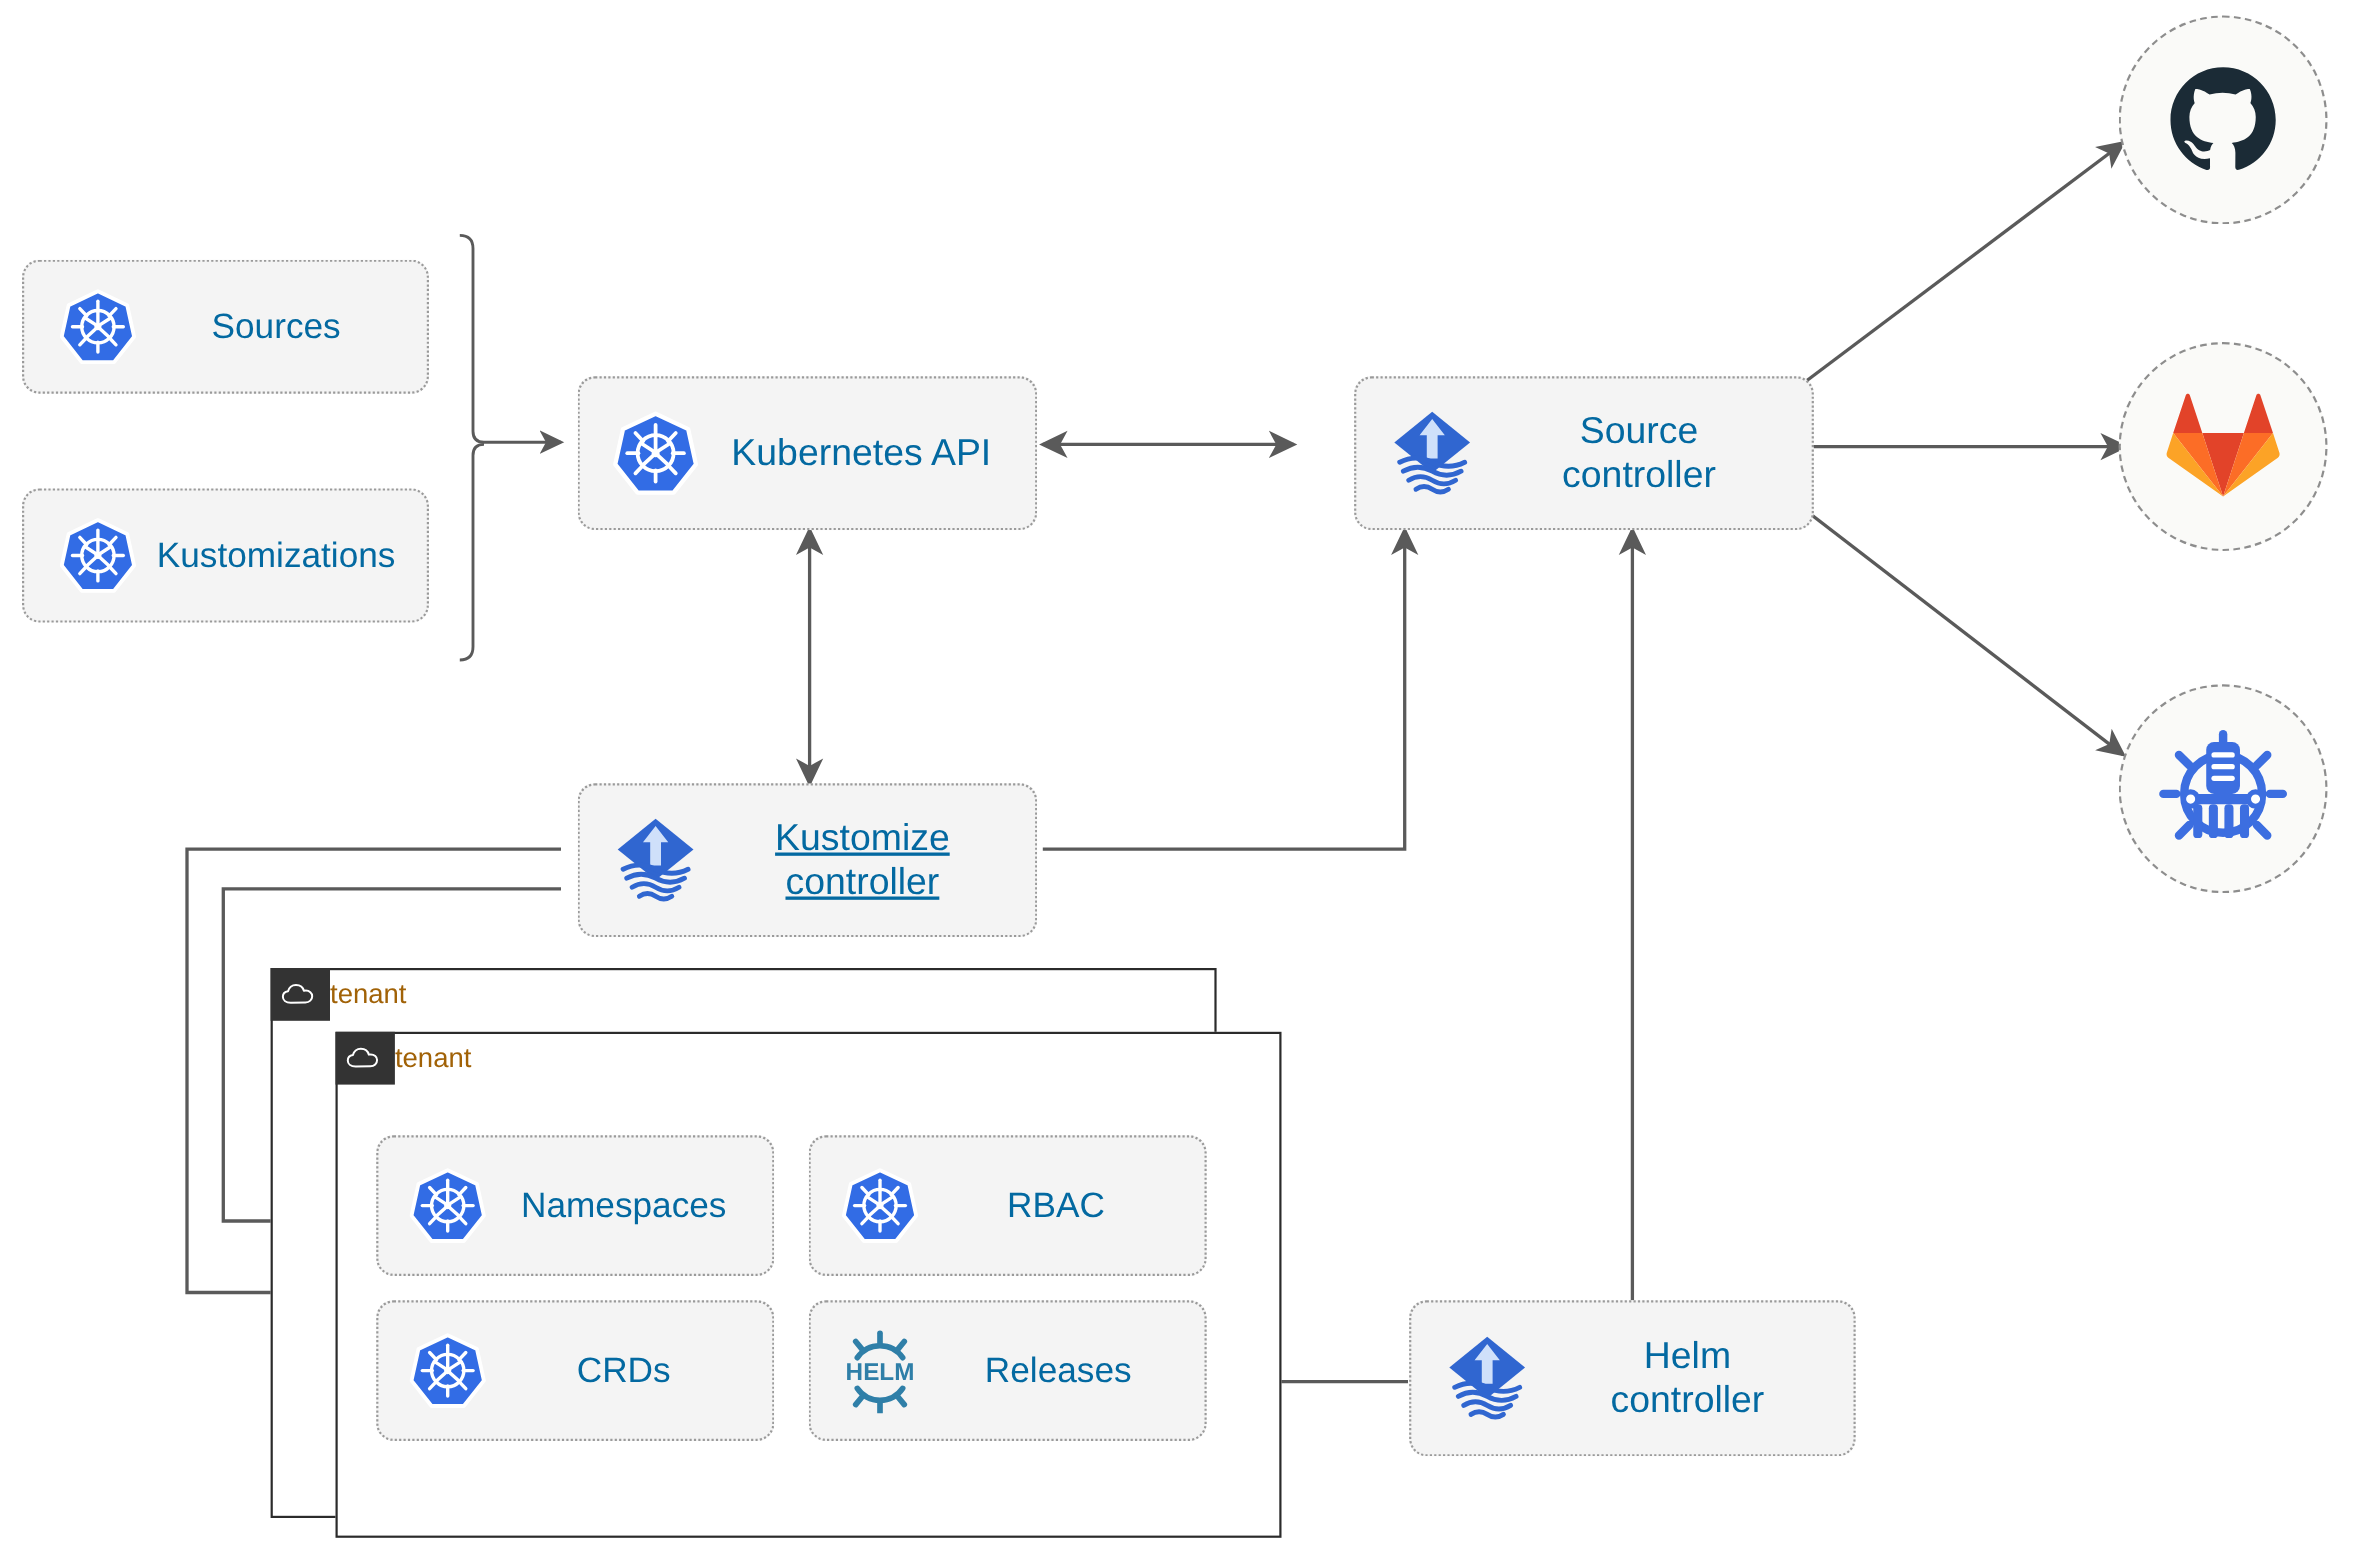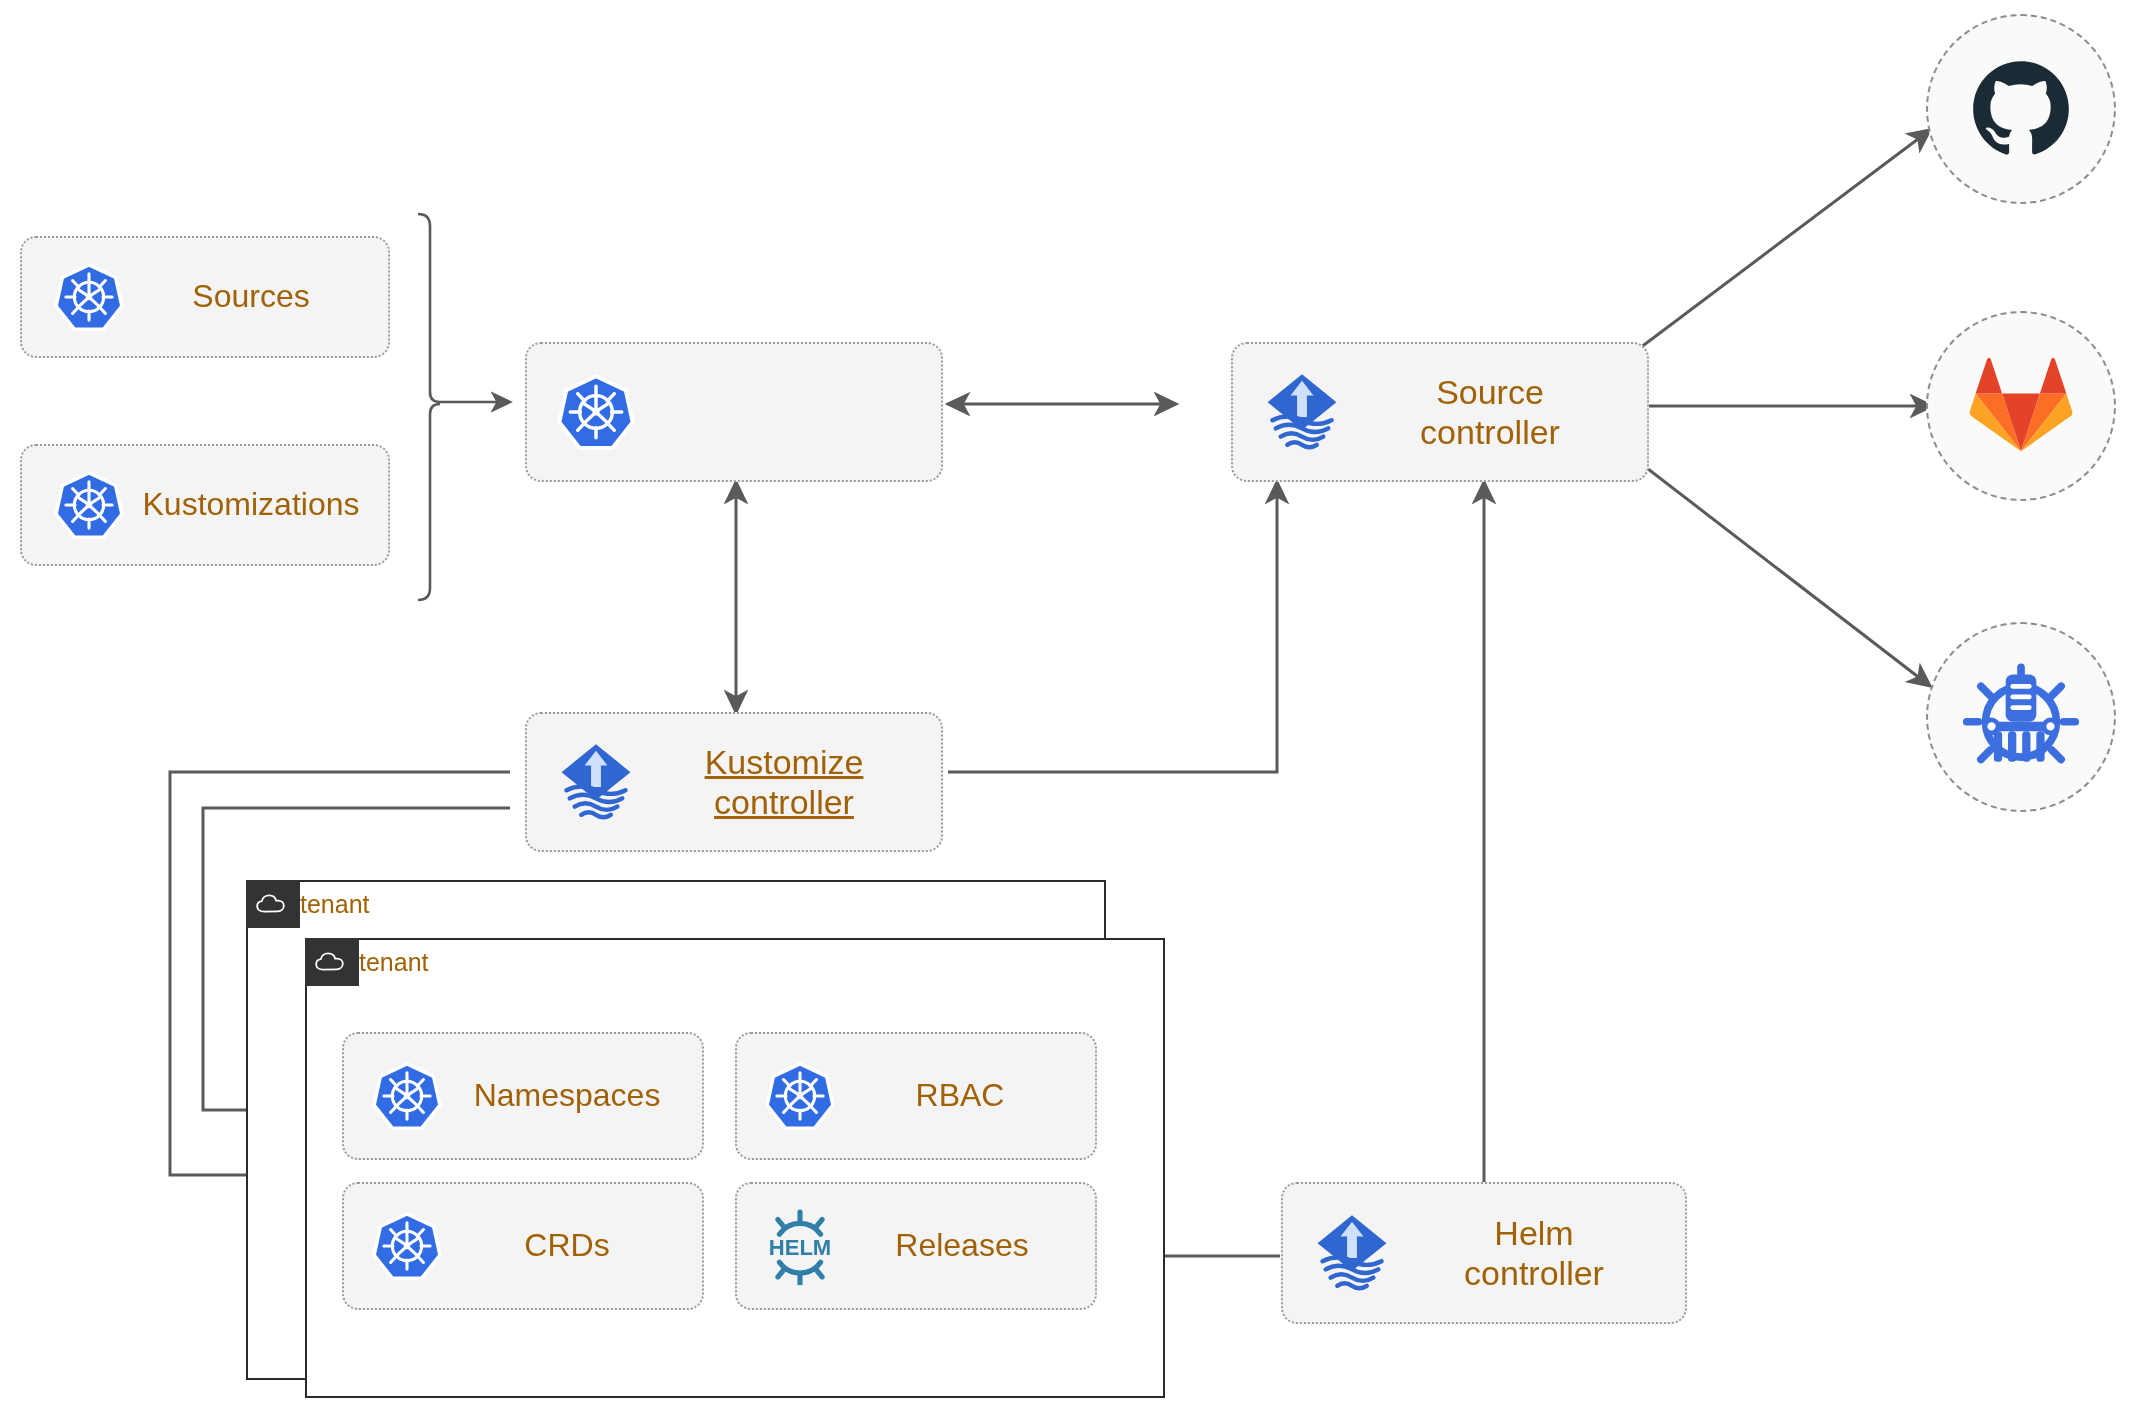--- a/index.html
+++ b/index.html
@@ -36,21 +36,21 @@
   }
   .card .ic {
     flex: 0 0 auto;
     display: flex;
     align-items: center;
     justify-content: center;
   }
   .card .lbl {
     flex: 1 1 auto;
     text-align: center;
-    color: #a16207;
+    color: #0369a1;
     line-height: 1.18;
     white-space: pre-line;
     padding-right: 10px;
   }
 
   
   .circle {
     position: absolute;
     box-sizing: border-box;
     border: 2px dashed #8d8d8d;
@@ -254,20 +254,21 @@
     </span>
     <span class="lbl" style="font-size:32px;">Kustomizations</span>
   </div>
 
   <div class="card" style="left:525px; top:342px; width:418px; height:140px;">
     <span class="ic" style="width:78px;height:78px;margin-left:30px;">
       <svg width="78" height="78">
           <use href="#sym-k8s"></use>
         </svg>
     </span>
+    <span class="lbl" style="font-size:34px;">Kubernetes API</span>
   </div>
 
   <div class="card" style="left:1231px; top:342px; width:418px; height:140px;">
     <span class="ic" style="width:82px;height:82px;margin-left:28px;">
       <svg width="82" height="82">
           <use href="#sym-flux"></use>
         </svg>
     </span>
     <span class="lbl" style="font-size:34px;">Source
 controller</span>

